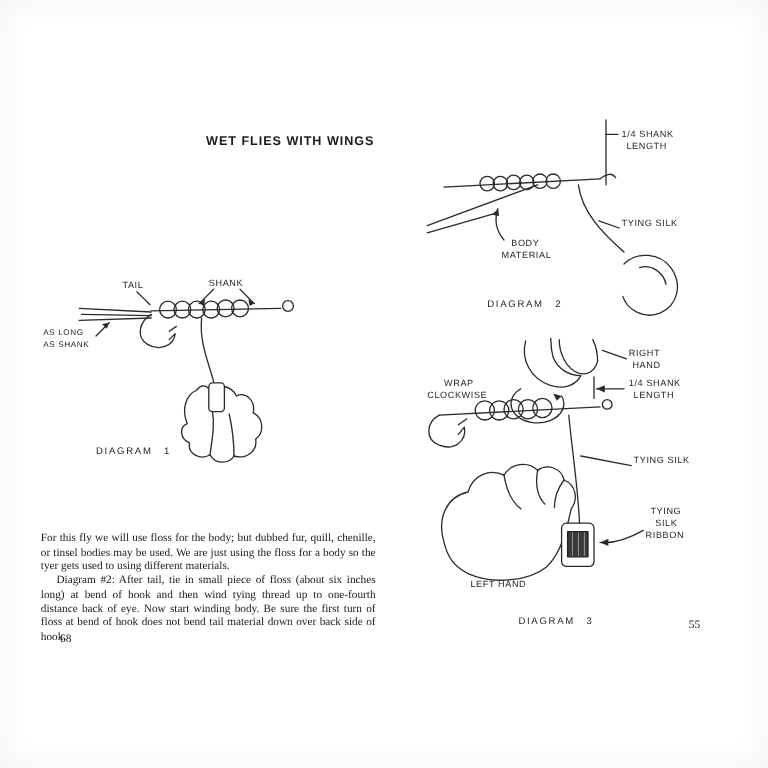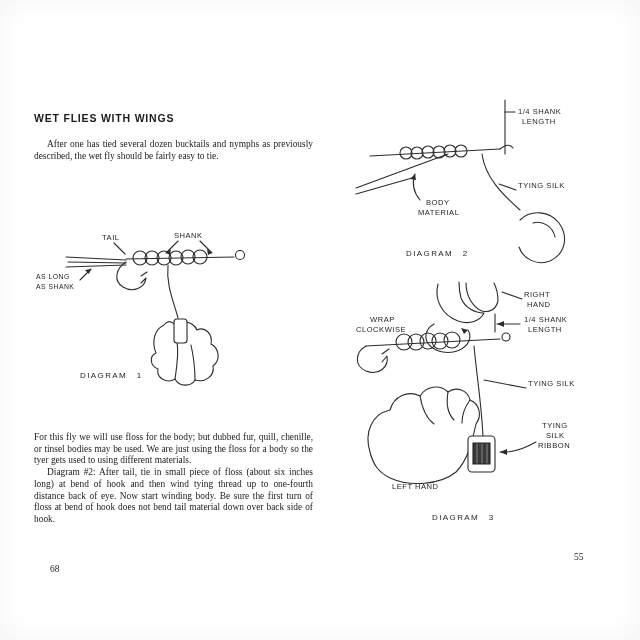--- a/index.html
+++ b/index.html
@@ -2,31 +2,31 @@
 <html><head>
 <meta charset="utf-8">
 <style>
   * { margin:0; padding:0; box-sizing:border-box; }
   html,body { width:640px; height:640px; }
   body { background:#ffffff; font-family:"Liberation Serif", serif; color:#1b1b1b; }
   .canvas { position:relative; width:640px; height:640px; background:#fff; overflow:hidden; }
   .canvas::after { content:""; position:absolute; inset:0; pointer-events:none;
                    box-shadow: inset 0 0 28px rgba(0,0,0,0.05); }
 
-  .page-title { position:absolute; left:34px; top:112px; width:278px; text-align:left;
+  .page-title { position:absolute; left:34px; top:112px; width:278px; text-align:right;
                 font-family:"Liberation Sans", sans-serif; font-size:10.5px; font-weight:bold;
                 letter-spacing:0.8px; }
   .text-col { position:absolute; width:279px; font-size:9.4px; line-height:11.7px;
               text-align:justify; }
   .text-col p { margin:0; }
   .text-col p.indent { text-indent:13px; }
   #col-top { left:34px; top:139px; }
-  #col-bottom { left:34px; top:432px; }
+  #col-bottom { left:34px; top:444px; }
 
-  .page-num { position:absolute; font-size:9.5px;margin-top:36px; }
+  .page-num { position:absolute; font-size:9.5px; }
   #pn-left  { left:50px; top:528px; }
   #pn-right { left:574px; top:516px; }
 
   svg { position:absolute; overflow:visible; }
   svg text { font-family:"Liberation Sans", sans-serif; font-size:7.6px; letter-spacing:0.5px;
              fill:#1e1e1e; stroke:none; }
   svg text.sm { font-size:6.8px; }
   svg text.cap { font-size:8px; letter-spacing:1.4px; word-spacing:6px; }
   svg path, svg line, svg circle, svg rect, svg polyline {
       stroke:#2b2b2b; stroke-width:1.1; fill:none; stroke-linecap:round; stroke-linejoin:round; }
@@ -36,21 +36,20 @@
   svg .tex { stroke:#9a9a9a; stroke-width:0.8; }
 </style>
 </head>
 <body>
 
 <div class="canvas">
 
   <div class="page-title">WET FLIES WITH WINGS</div>
 
   <div id="col-top" class="text-col">
-    <p class="indent">After one has tied several dozen bucktails and nymphs as previously described, the wet fly should be fairly easy to tie.</p>
   </div>
 
   <svg style="left:28px; top:224px;" width="290" height="190" viewBox="0 0 290 190">
     <g>
 
       <line x1="38" y1="33" x2="98" y2="36"></line>
       <line x1="40" y1="38" x2="98" y2="39"></line>
       <line x1="38" y1="43" x2="98" y2="41"></line>
 
       <path d="M98,38 C88,44 85,57 95,63 C105,69 117,64 118,54 L113,59"></path>

